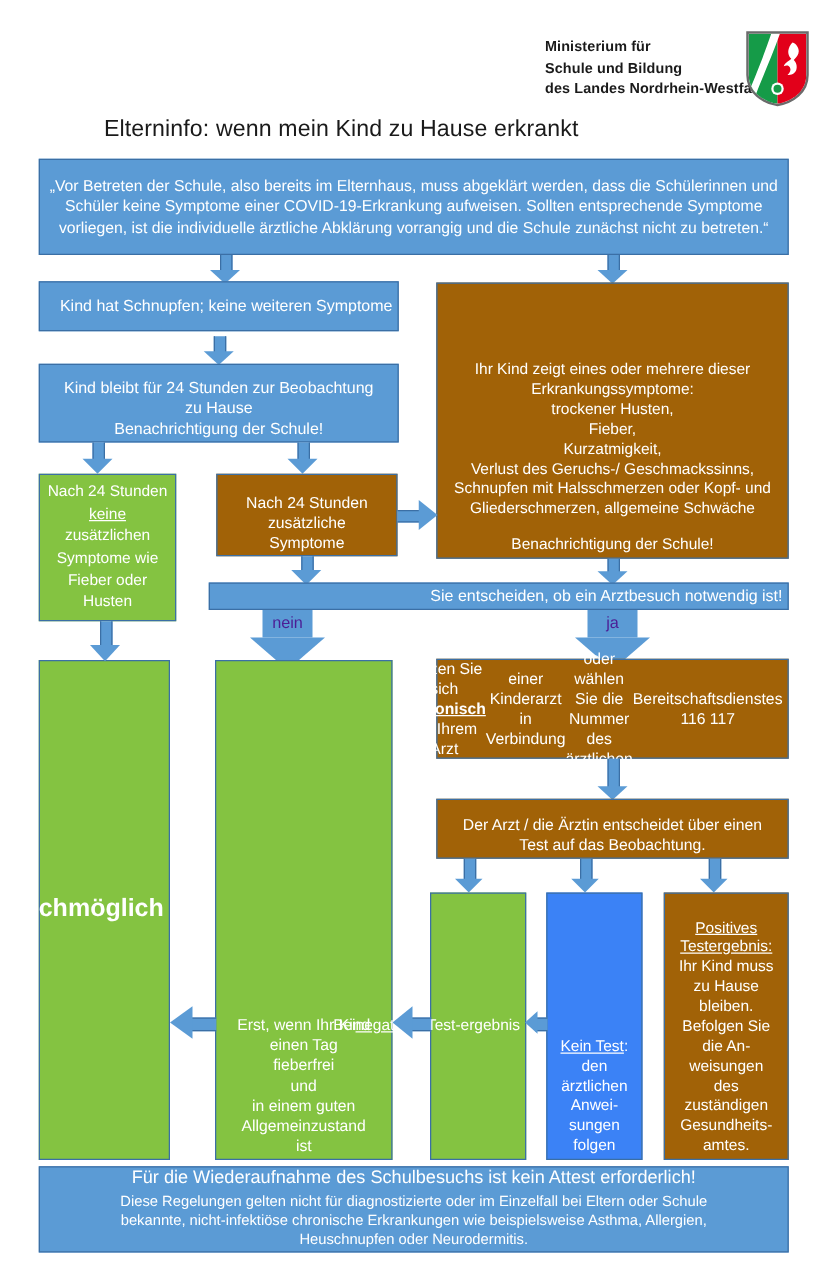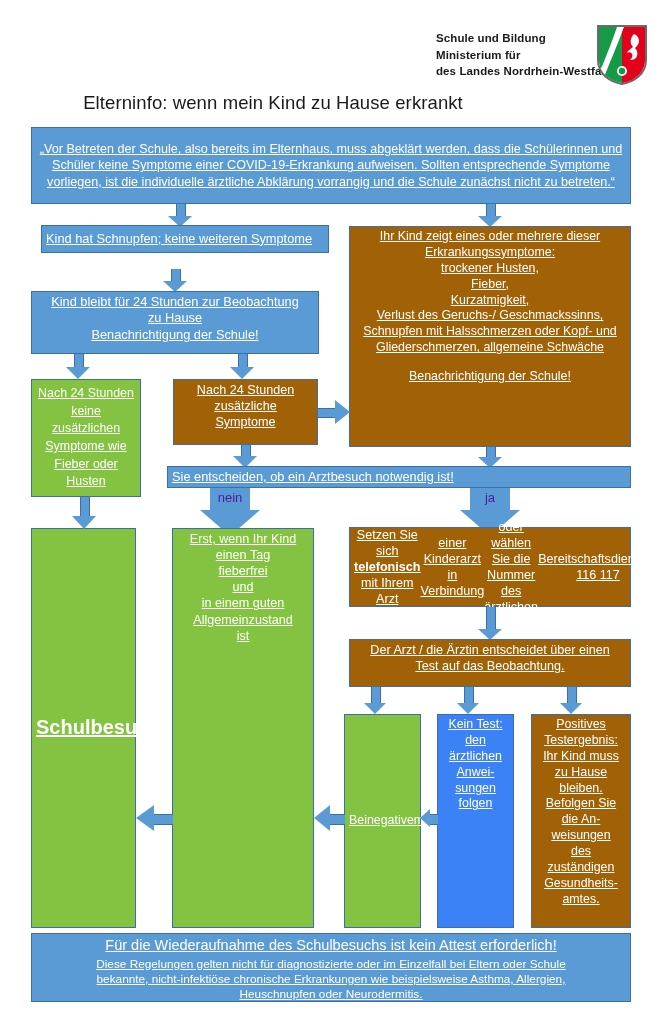--- a/index.html
+++ b/index.html
@@ -17,25 +17,24 @@
   #crest{position:absolute;left:596px;top:24px;width:52px;height:62px;}
 
   
   #page-title{
     left:0;top:92px;width:546px;text-align:center;
     font-size:18.5px;color:#1a1a1a;letter-spacing:.1px;
   }
 
   
   .box{
-    display:flex;align-items:center;justify-content:flex-start;
+    display:flex;align-items:center;justify-content:flex-end;
     text-align:center;color:#ffffff;line-height:1.28;
     border:1px solid #3b6fa5;
     padding:2px 4px;
-    text-decoration:underline;
   }
   .blue{background:#5b9bd5;}
   .red{background:#a16207;}
   .green{background:#84c341;}
   .orange{background:#3b82f6;}
   .box u{text-decoration:underline;}
   .box b{font-weight:bold;}
 
   .tri-down{width:0;height:0;position:absolute;}
   .tri-left{width:0;height:0;position:absolute;}
@@ -46,22 +45,22 @@
   .bigarrow{position:absolute;}
   .bigarrow .b-shaft{position:absolute;background:#5b9bd5;}
   .bigarrow .b-head{position:absolute;width:0;height:0;border-left:30px solid transparent;border-right:30px solid transparent;border-top:26px solid #5b9bd5;}
   .bigarrow .b-label{position:absolute;width:100%;text-align:center;color:#4c1d95;font-size:13px;top:2px;}
 </style>
 </head>
 <body>
 
 <div class="abs" id="ministry-header">
   <div id="ministry-text">
+    <div>Ministerium für</div>
     <div>Schule und Bildung</div>
-    <div>Ministerium für</div>
     <div>des Landes Nordrhein-Westfalen</div>
   </div>
 </div>
 
 <div id="crest">
   <svg width="52" height="62" viewBox="0 0 52 62">
     <path d="M2,2 H50 V36 C50,50 38,58 26,60 C14,58 2,50 2,36 Z" fill="#ffffff" stroke="#6b6b6b" stroke-width="2"></path>
     <clipPath id="shieldclip">
         <path d="M3,3 H49 V36 C49,49 38,57 26,59 C14,57 3,49 3,36 Z"></path>
       </clipPath>
@@ -85,21 +84,21 @@
 <div class="abs" style="left:168px;top:204px;width:24px;height:23px;">
   <div class="bar" style="left:8px;top:0;width:8px;height:13px;border-left:1px solid #3b6fa5;border-right:1px solid #3b6fa5;"></div>
   <div class="tri-down" style="left:0;top:12px;border-left:12px solid transparent;border-right:12px solid transparent;border-top:11px solid #5b9bd5;"></div>
 </div>
 
 <div class="abs" style="left:478px;top:204px;width:24px;height:23px;">
   <div class="bar" style="left:8px;top:0;width:8px;height:13px;border-left:1px solid #3b6fa5;border-right:1px solid #3b6fa5;"></div>
   <div class="tri-down" style="left:0;top:12px;border-left:12px solid transparent;border-right:12px solid transparent;border-top:11px solid #5b9bd5;"></div>
 </div>
 
-<div class="abs box blue" style="left:31px;top:225px;width:288px;height:28px;font-size:12.8px;margin-left:10px;">
+<div class="abs box blue" style="left:31px;top:225px;width:288px;height:40px;font-size:12.8px;">
   <span>Kind hat Schnupfen; keine weiteren Symptome</span>
 </div>
 
 <div class="abs" style="left:163px;top:269px;width:24px;height:23px;">
   <div class="bar" style="left:8px;top:0;width:8px;height:13px;border-left:1px solid #3b6fa5;border-right:1px solid #3b6fa5;"></div>
   <div class="tri-down" style="left:0;top:12px;border-left:12px solid transparent;border-right:12px solid transparent;border-top:11px solid #5b9bd5;"></div>
 </div>
 
 <div class="abs box blue" style="left:31px;top:291px;width:288px;height:63px;font-size:12.8px;flex-direction:column;">
   <div>Kind bleibt für 24 Stunden zur Beobachtung</div>

